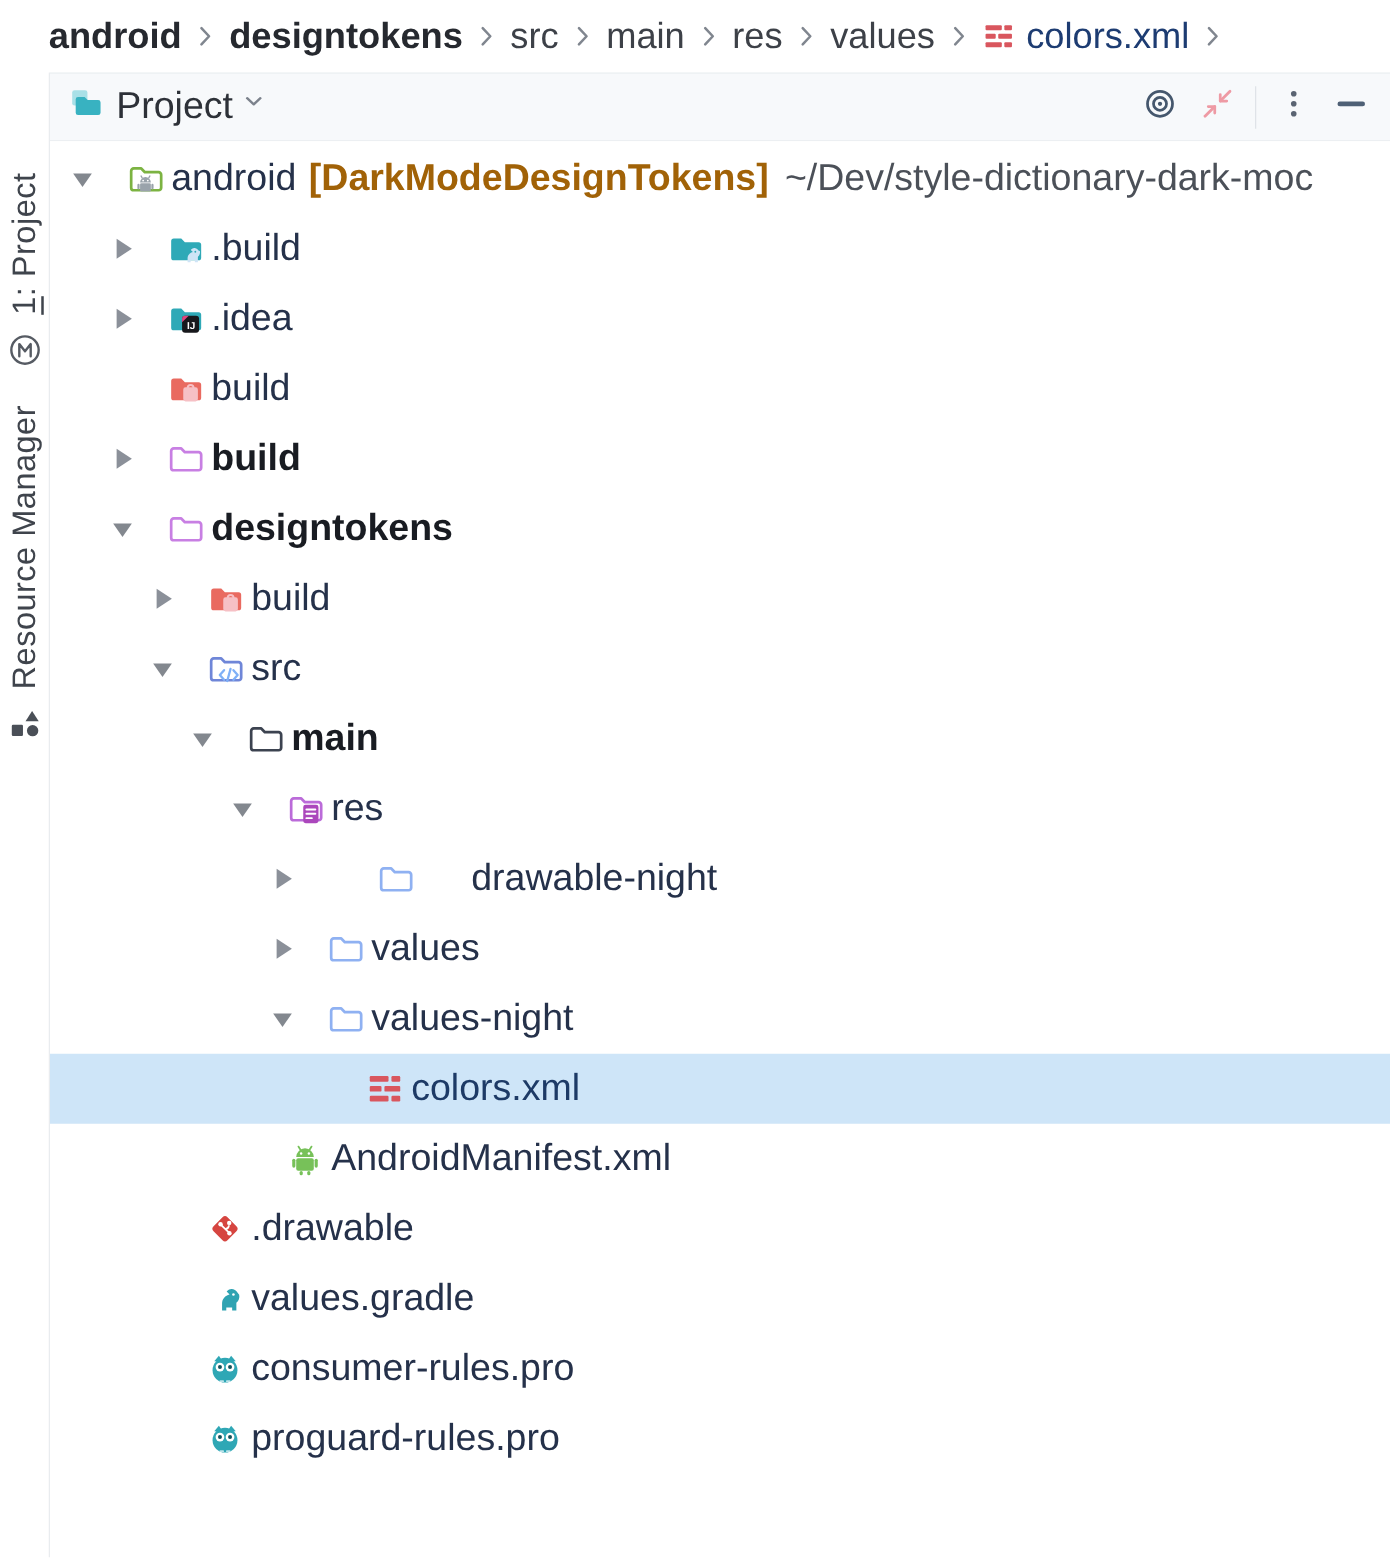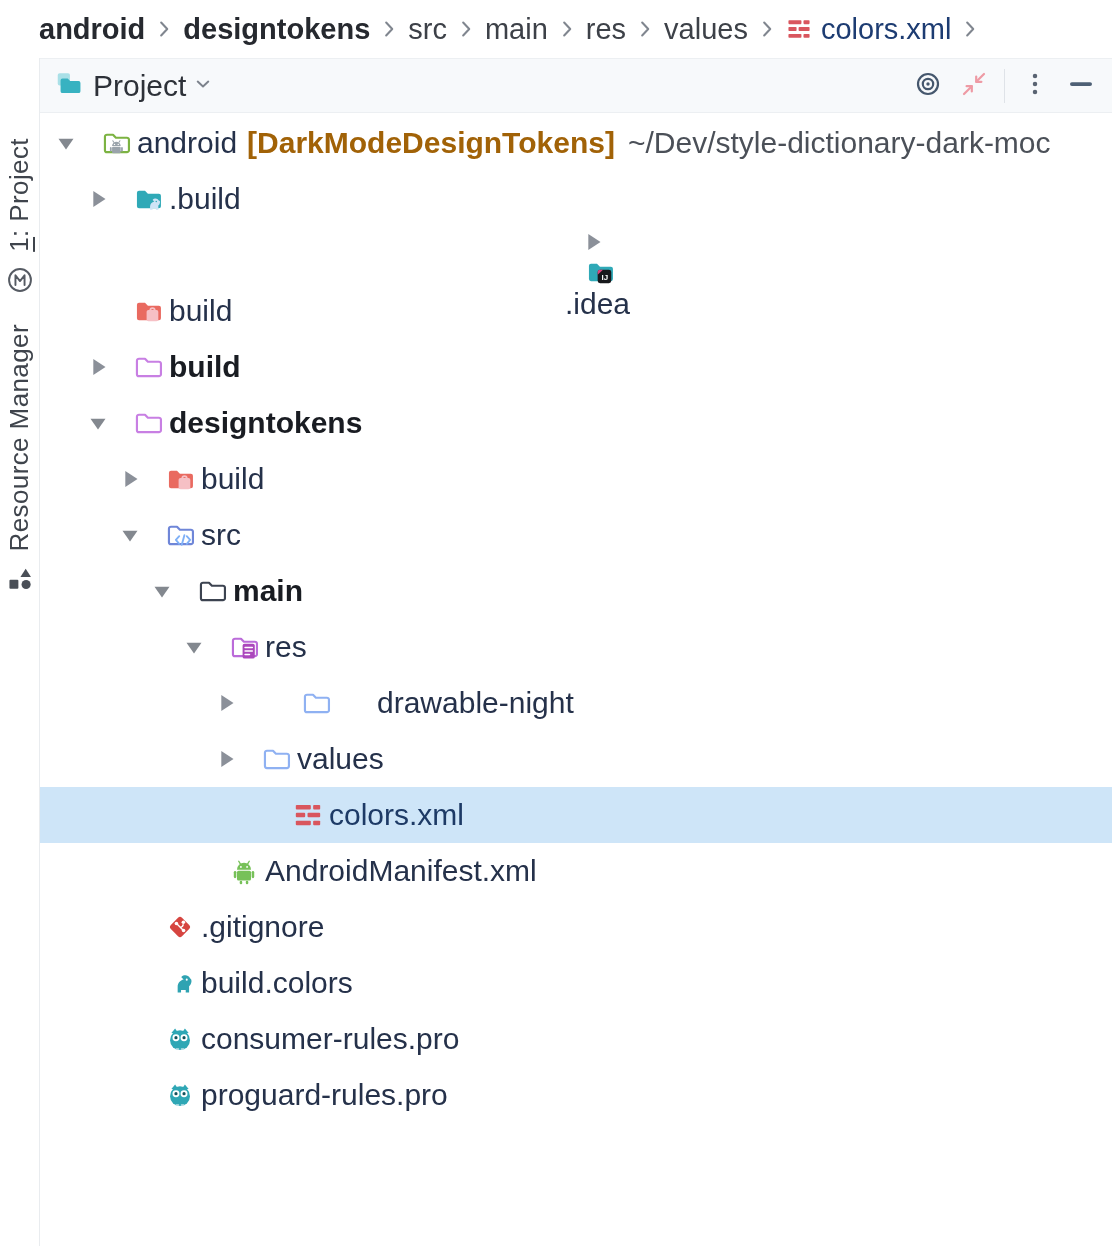--- a/index.html
+++ b/index.html
@@ -30,21 +30,21 @@
   
   .panel { flex:1; display:flex; flex-direction:column; min-width:0; }
   .panel-header { height:55px; flex:none; background:#f7f9fb;
     border-top:1px solid #eceff2; border-bottom:1px solid #eceff2;
     display:flex; align-items:center; padding:0 8px 0 14px; }
   .ph-title { font-size:30px; color:#2d3138; margin:0 4px 0 9px; }
   .spacer { flex:1; }
   .icon-btn { width:46px; height:44px; display:flex; align-items:center;
     justify-content:center; border-radius:8px; cursor:pointer; flex:none; }
   .vdiv { width:1px; height:34px; background:#dfe3e8; margin:0 7px; flex:none; }
-  .proj-select { display:flex; align-items:center; cursor:pointer; }
+  .proj-select { display:flex; align-items:flex-start; cursor:pointer; }
 
   
   .tree { flex:1; background:#ffffff; padding-top:2px; overflow:hidden; }
   .row { height:56px; display:flex; align-items:center; font-size:30px;
     color:#25314a; white-space:nowrap; cursor:default; }
   .row.selected { background:#cee5f8; }
   .row .twisty { width:40px; flex:none; display:flex; align-items:center; }
   .row .node-icon { width:30px; flex:none; margin-left:10px; margin-right:6px;
     display:flex; align-items:center; }
   .row .label { }
@@ -234,21 +234,21 @@
             <svg width="30" height="30" viewBox="0 0 32 32">
               <path d="M4.2 9.4 a2.2 2.2 0 0 1 2.2-2.2 h6.4 l3.1 3.2 h11.7 a2.2 2.2 0 0 1 2.2 2.2 v11 a2.2 2.2 0 0 1 -2.2 2.2 H6.4 a2.2 2.2 0 0 1 -2.2-2.2 z" fill="#2fa9b7"></path>
               <g>
                 <path d="M27.5 17.5 c-0.9-1.5-2.6-2.4-4.3-2 -1.1 0.2-1.9 0.8-2.3 1.5 l1.8 1.7 c-2.6 0.5-4.5 2.7-4.5 5.4 v3.4 h2.6 v-1.8 h3.6 v1.8 h2.6 v-4.6 c1.4-1.2 2.1-3 1.7-4.9 z" fill="#cfe4f6"></path>
                 <circle cx="24.8" cy="18.6" r="0.8" fill="#2fa9b7"></circle>
               </g>
             </svg>
           </span>
           <span class="label">.build</span>
         </div>
-        <div class="row" style="padding-left: 43px; flex-direction: column;">
+        <div class="row" style="padding-left: 43px;">
           <span class="twisty">
             <svg width="30" height="30" viewBox="0 0 32 32">
               <path d="M11 7.5 L24 16 L11 24.5 Z" fill="#8b9099"></path>
             </svg>
           </span>
           <span class="node-icon">
             <svg width="30" height="30" viewBox="0 0 32 32">
               <path d="M4.2 9.4 a2.2 2.2 0 0 1 2.2-2.2 h6.4 l3.1 3.2 h11.7 a2.2 2.2 0 0 1 2.2 2.2 v11 a2.2 2.2 0 0 1 -2.2 2.2 H6.4 a2.2 2.2 0 0 1 -2.2-2.2 z" fill="#2fa9b7"></path>
               <rect x="13.5" y="13.5" width="14.5" height="14.5" rx="2.6" fill="#17181c"></rect>
               <path d="M13.5 19 v-3 a2.5 2.5 0 0 1 2.5-2.5 h3.2 z" fill="#e0447c"></path>
@@ -377,20 +377,33 @@
             <svg width="30" height="30" viewBox="0 0 32 32">
               <path d="M11 7.5 L24 16 L11 24.5 Z" fill="#8b9099"></path>
             </svg>
           </span>
           <span class="node-icon">
             <svg width="30" height="30" viewBox="0 0 32 32">
               <path d="M4.2 9.4 a2.2 2.2 0 0 1 2.2-2.2 h6.4 l3.1 3.2 h11.7 a2.2 2.2 0 0 1 2.2 2.2 v11 a2.2 2.2 0 0 1 -2.2 2.2 H6.4 a2.2 2.2 0 0 1 -2.2-2.2 z" fill="#ffffff" stroke="#8fb1f2" stroke-width="2.3" stroke-linejoin="round"></path>
             </svg>
           </span>
           <span class="label">values</span>
+        </div>
+        <div class="row" style="padding-left: 171px;">
+          <span class="twisty">
+            <svg width="30" height="30" viewBox="0 0 32 32">
+              <path d="M8 11.5 L24 11.5 L16 23 Z" fill="#83888f"></path>
+            </svg>
+          </span>
+          <span class="node-icon">
+            <svg width="30" height="30" viewBox="0 0 32 32">
+              <path d="M4.2 9.4 a2.2 2.2 0 0 1 2.2-2.2 h6.4 l3.1 3.2 h11.7 a2.2 2.2 0 0 1 2.2 2.2 v11 a2.2 2.2 0 0 1 -2.2 2.2 H6.4 a2.2 2.2 0 0 1 -2.2-2.2 z" fill="#ffffff" stroke="#8fb1f2" stroke-width="2.3" stroke-linejoin="round"></path>
+            </svg>
+          </span>
+          <span class="label">values-night</span>
         </div>
         <div class="row selected" style="padding-left: 203px;">
           <span class="twisty"></span>
           <span class="node-icon">
             <svg width="30" height="30" viewBox="0 0 32 32">
               <g fill="#d9565e">
                 <rect x="3" y="5.2" width="16" height="4.8" rx="1"></rect>
                 <rect x="21.5" y="5.2" width="7.5" height="4.8" rx="1"></rect>
                 <rect x="3" y="13.6" width="10" height="4.8" rx="1"></rect>
                 <rect x="15.5" y="13.6" width="13.5" height="4.8" rx="1"></rect>
@@ -429,33 +442,33 @@
             <svg width="30" height="30" viewBox="0 0 32 32">
               <rect x="7.6" y="7.6" width="16.8" height="16.8" rx="3" transform="rotate(45 16 16)" fill="#d64540"></rect>
               <path d="M12.6 12.6 L19.4 19.4 M16.4 16.4 c1.7-0.4 2.9-1.7 3-3.4" stroke="#fff" stroke-width="1.5" fill="none"></path>
               <g fill="#fff">
                 <circle cx="12.2" cy="12.2" r="1.9"></circle>
                 <circle cx="19.8" cy="19.8" r="1.9"></circle>
                 <circle cx="19.6" cy="11" r="1.9"></circle>
               </g>
             </svg>
           </span>
-          <span class="label">.gitignore</span>
+          <span class="label">.drawable</span>
         </div>
         <div class="row" style="padding-left: 75px;">
           <span class="twisty"></span>
           <span class="node-icon">
             <svg width="30" height="30" viewBox="0 0 32 32">
               <g fill="#2fa3b2">
                 <path d="M26.6 10.6 c-1.3-2.1-3.6-3.3-6-2.8 -1.6 0.3-2.7 1.1-3.2 2.1 l2.5 2.4 c-3.7 0.7-6.4 3.9-6.4 7.7 v6 h3.6 v-2.6 h5 v2.6 h3.6 v-6.6 c2-1.7 3-4.3 2.4-6.9 z"></path>
               </g>
               <circle cx="23.2" cy="12.4" r="1.1" fill="#fff"></circle>
             </svg>
           </span>
-          <span class="label">build.colors</span>
+          <span class="label">values.gradle</span>
         </div>
         <div class="row" style="padding-left: 75px;">
           <span class="twisty"></span>
           <span class="node-icon">
             <svg width="30" height="30" viewBox="0 0 32 32">
               <g fill="#2fa7b5">
                 <path d="M6.8 9.6 L10.8 4.8 L14 9.6 Z"></path>
                 <path d="M25.2 9.6 L21.2 4.8 L18 9.6 Z"></path>
                 <circle cx="16" cy="17.2" r="10.6"></circle>
               </g>

